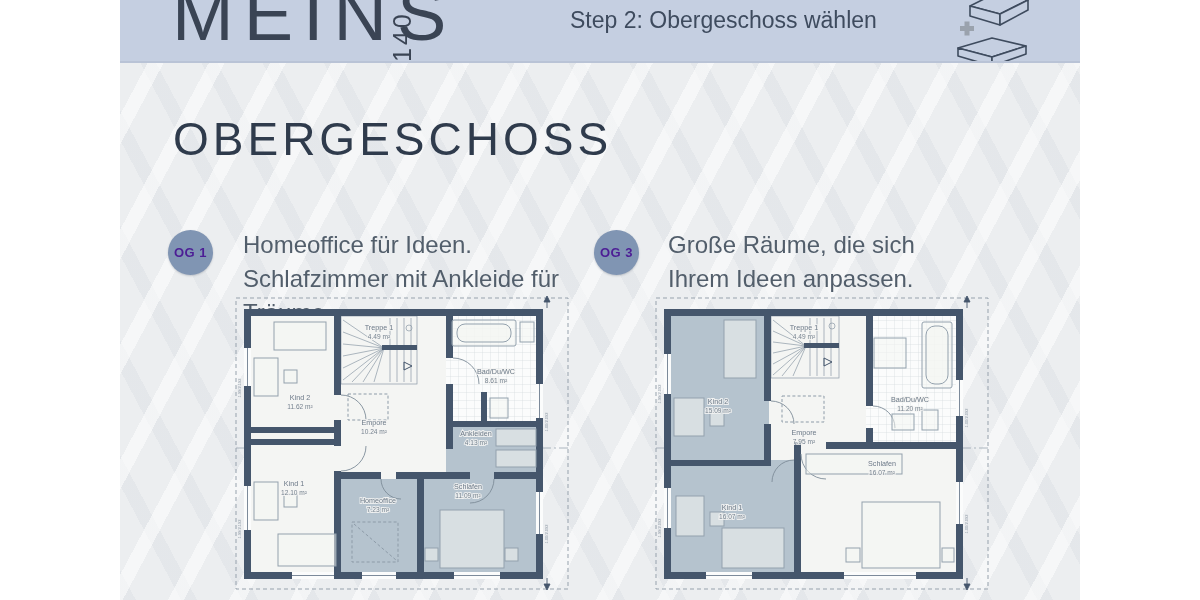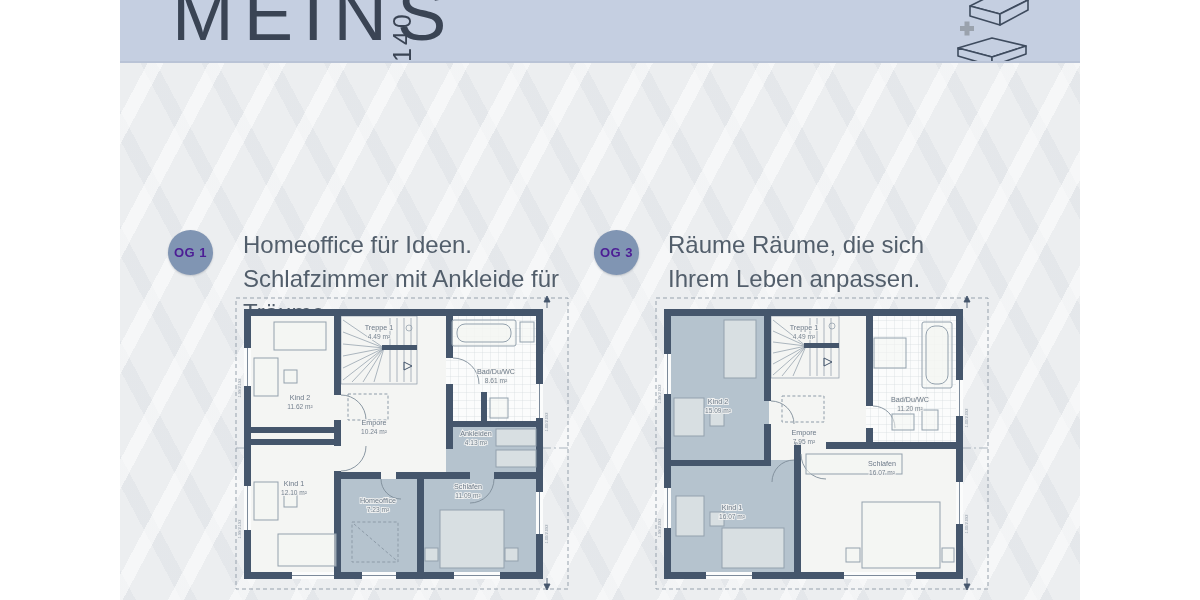--- a/index.html
+++ b/index.html
@@ -81,44 +81,46 @@
 </style>
 </head>
 <body>
 
 <div id="page">
   <div id="panel">
 
     <div id="header">
       <div class="brand">MEINS</div>
       <div class="brand-num">140</div>
+      <div class="step-label">Step 2: Obergeschoss wählen</div>
       <svg class="header-icon" width="100" height="78" viewBox="0 0 100 78">
         <g fill="#c5cfe1" stroke="#3e4b5e" stroke-width="1.6" stroke-linejoin="round">
           <polygon points="38,14 66,0 96,8 68,22"></polygon>
           <polygon points="38,14 38,24 68,33 68,22"></polygon>
           <polygon points="68,22 96,8 96,18 68,33"></polygon>
         </g>
         <g fill="#9aa2ad">
           <rect x="28" y="34" width="14" height="5"></rect>
           <rect x="32.5" y="29.5" width="5" height="14"></rect>
         </g>
         <g fill="#c5cfe1" stroke="#3e4b5e" stroke-width="1.6" stroke-linejoin="round">
           <polygon points="26,56 60,46 94,54 60,65"></polygon>
           <polygon points="26,56 26,64 60,74 60,65"></polygon>
           <polygon points="60,65 94,54 94,62 60,74"></polygon>
         </g>
       </svg>
     </div>
 
+    <div class="page-title">OBERGESCHOSS</div>
 
     <div class="badge" id="badge-og1">OG 1</div>
     <div class="option-desc" id="desc-og1">Homeoffice für Ideen. Schlafzimmer mit Ankleide für Träume.</div>
 
     <div class="badge" id="badge-og2">OG 3</div>
-    <div class="option-desc" id="desc-og2">Räume Räume, die sich Ihrem Leben anpassen.</div>
+    <div class="option-desc" id="desc-og2">Große Räume, die sich Ihrem Ideen anpassen.</div>
 
     <svg class="plan" id="plan-og1" width="336" height="297" viewBox="0 0 336 297">
       <defs>
         <pattern id="t1" width="8" height="8" patternUnits="userSpaceOnUse">
           <path d="M8 0H0V8" fill="none" stroke="#d3d8dc" stroke-width="0.7"></path>
         </pattern>
       </defs>
       <rect class="plot" x="2" y="2" width="332" height="291"></rect>
       <line class="sect" x1="2" y1="152" x2="334" y2="152"></line>
 

